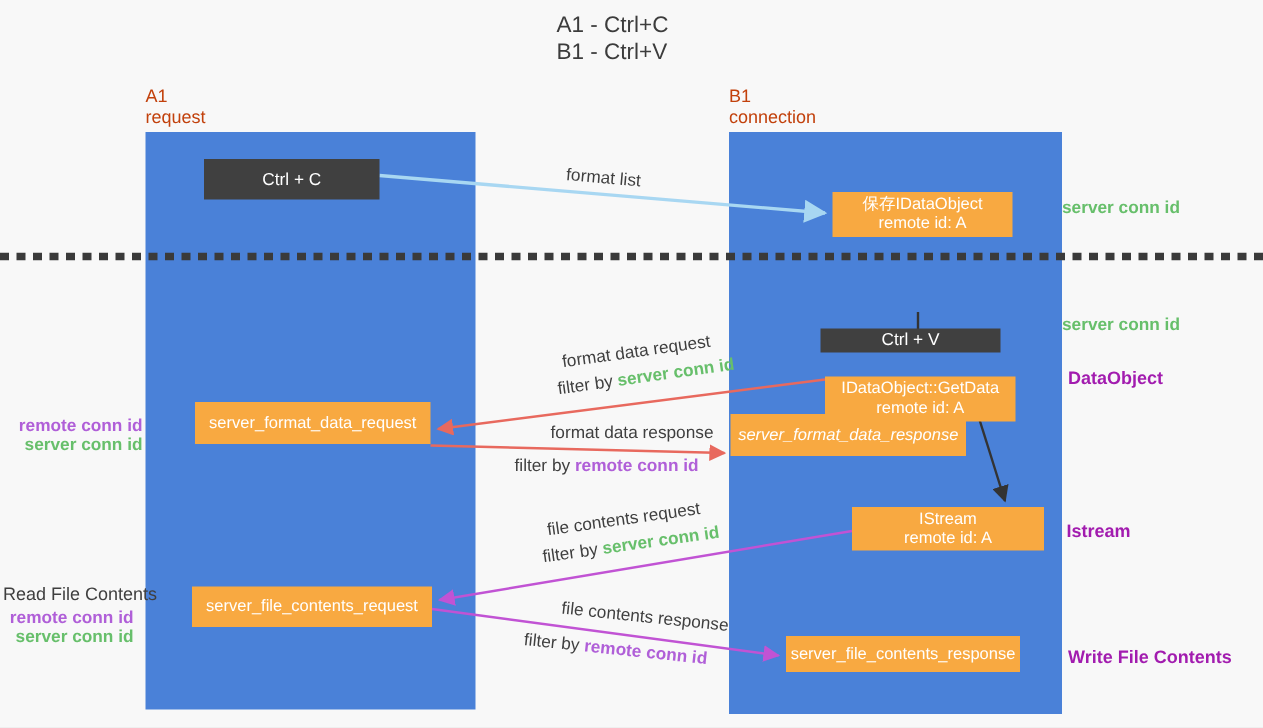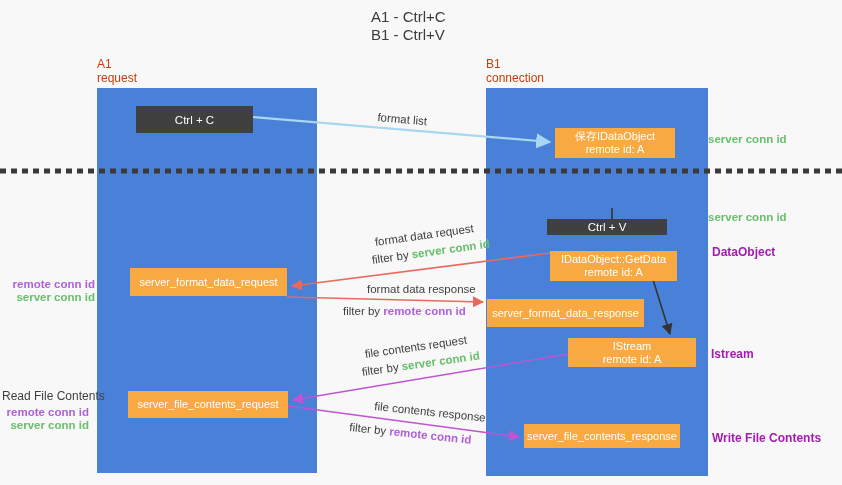--- a/index.html
+++ b/index.html
@@ -27,21 +27,21 @@
     color: #ffffff; text-align: center; white-space: nowrap;
   }
   .node.green { background: #404040; font-size: 11.5px; }
   .node.orange { background: #f8a941; font-size: 11px; line-height: 13px; }
   .n-ctrl-c   { left: 136px; top: 106px; width: 117px; height: 27px; }
   .n-save     { left: 555px; top: 128px; width: 120px; height: 30px; }
   .n-ctrl-v   { left: 547px; top: 179px; width: 120px; height: 16px; margin-top: 40px; }
   .n-getdata  { left: 550px; top: 251px; width: 127px; height: 30px; }
   .n-istream  { left: 568px; top: 338px; width: 128px; height: 29px; }
   .n-fmt-req  { left: 130px; top: 268px; width: 157px; height: 28px; }
-  .n-fmt-resp { left: 487px; top: 299px; width: 157px; height: 28px; }
+  .n-fmt-resp { left: 487px; top: 276px; width: 157px; height: 28px; font-style: italic; }
   .n-file-req { left: 128px; top: 391px; width: 160px; height: 27px; }
   .n-file-resp{ left: 524px; top: 424px; width: 156px; height: 24px; }
   .edge-label {
     font-size: 11.5px; line-height: 12px; white-space: nowrap; color: #3f3f3f;
     transform-origin: left top;
   }
   .rot-n8 { transform: rotate(-8deg); }
   .rot-p5 { transform: rotate(5deg); }
   .rot-p6 { transform: rotate(6deg); }
   .t-green  { color: #67bf6b; font-weight: bold; }

